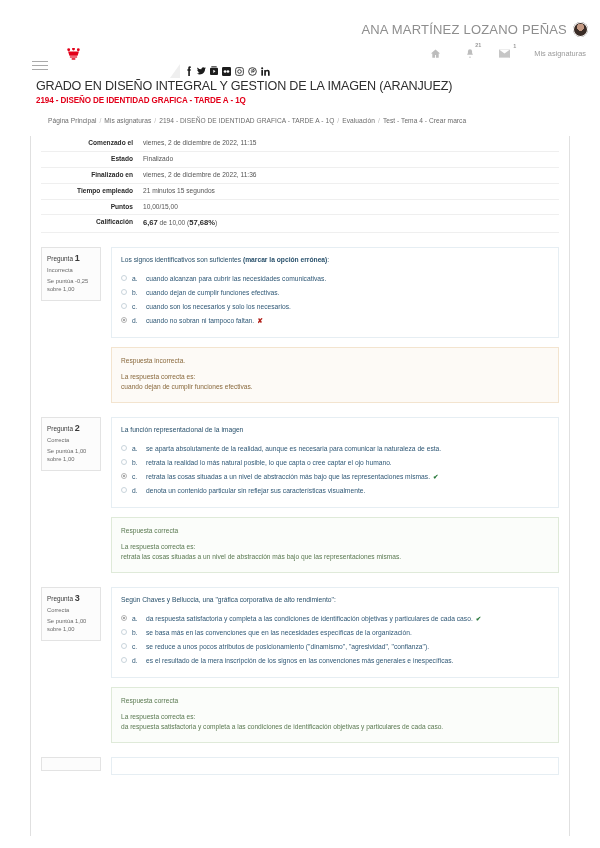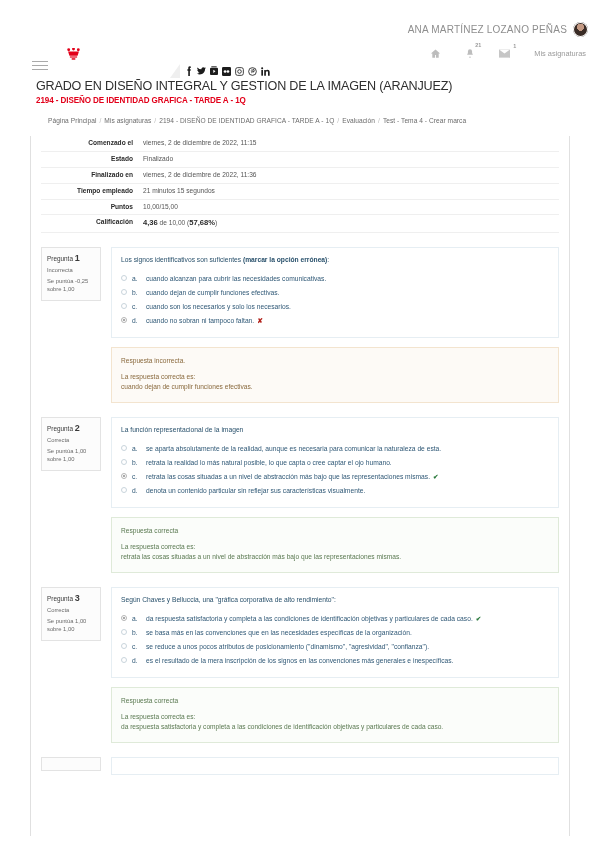--- a/index.html
+++ b/index.html
@@ -23,21 +23,21 @@
   }
   .user-strip {
     position: absolute;
     right: 12px;
     top: 22px;
     display: flex;
     align-items: center;
     gap: 6px;
   }
   .user-name {
-    font-size: 10px;
+    font-size: 13px;
     letter-spacing: .2px;
     color: #8e8e8e;
     text-transform: uppercase;
     white-space: nowrap;
   }
   .avatar {
     width: 15px;
     height: 15px;
     border-radius: 50%;
     background: radial-gradient(circle at 50% 35%, #c49a84 0 28%, #3a2c26 29% 100%);
@@ -418,21 +418,21 @@
       <tr>
         <td class="k">Tiempo empleado</td>
         <td class="v">21 minutos 15 segundos</td>
       </tr>
       <tr>
         <td class="k">Puntos</td>
         <td class="v">10,00/15,00</td>
       </tr>
       <tr>
         <td class="k">Calificación</td>
-        <td class="v"><span class="big">4,36</span><span> de 10,00 (</span><span class="big">57,68%</span><span>)</span></td>
+        <td class="v"><span class="big">6,67</span><span> de 10,00 (</span><span class="big">57,68%</span><span>)</span></td>
       </tr>
     </tbody>
   </table>
 
   <div class="qblock">
     <div class="qinfo">
       <div class="qnum"><span>Pregunta</span> <b>1</b></div>
       <div class="qstate">Incorrecta</div>
       <div class="qmark">Se puntúa -0,25 sobre 1,00</div>
     </div>

